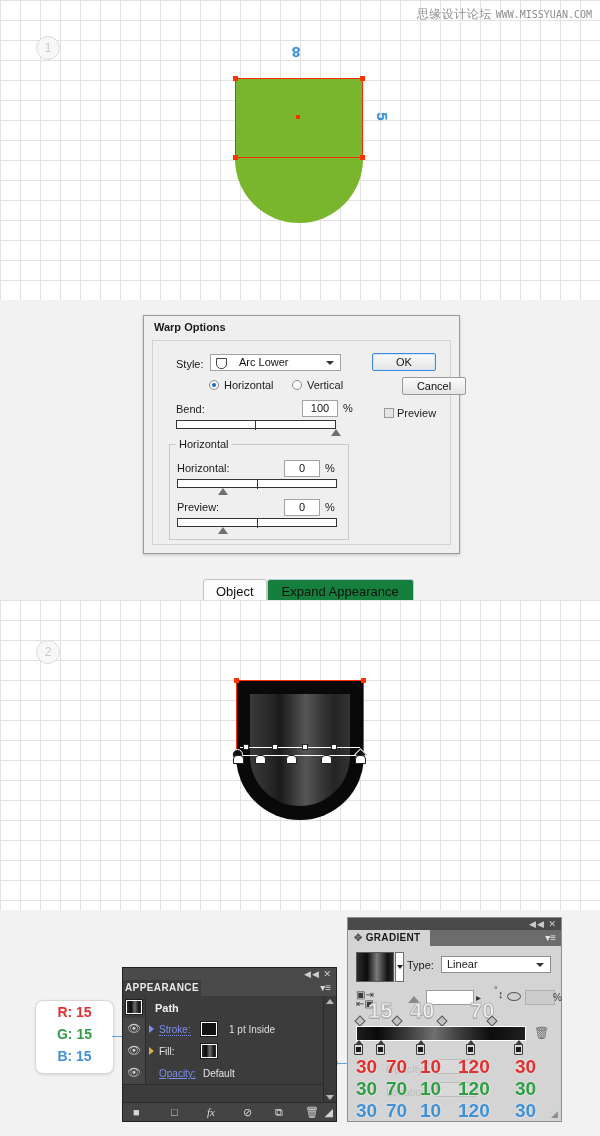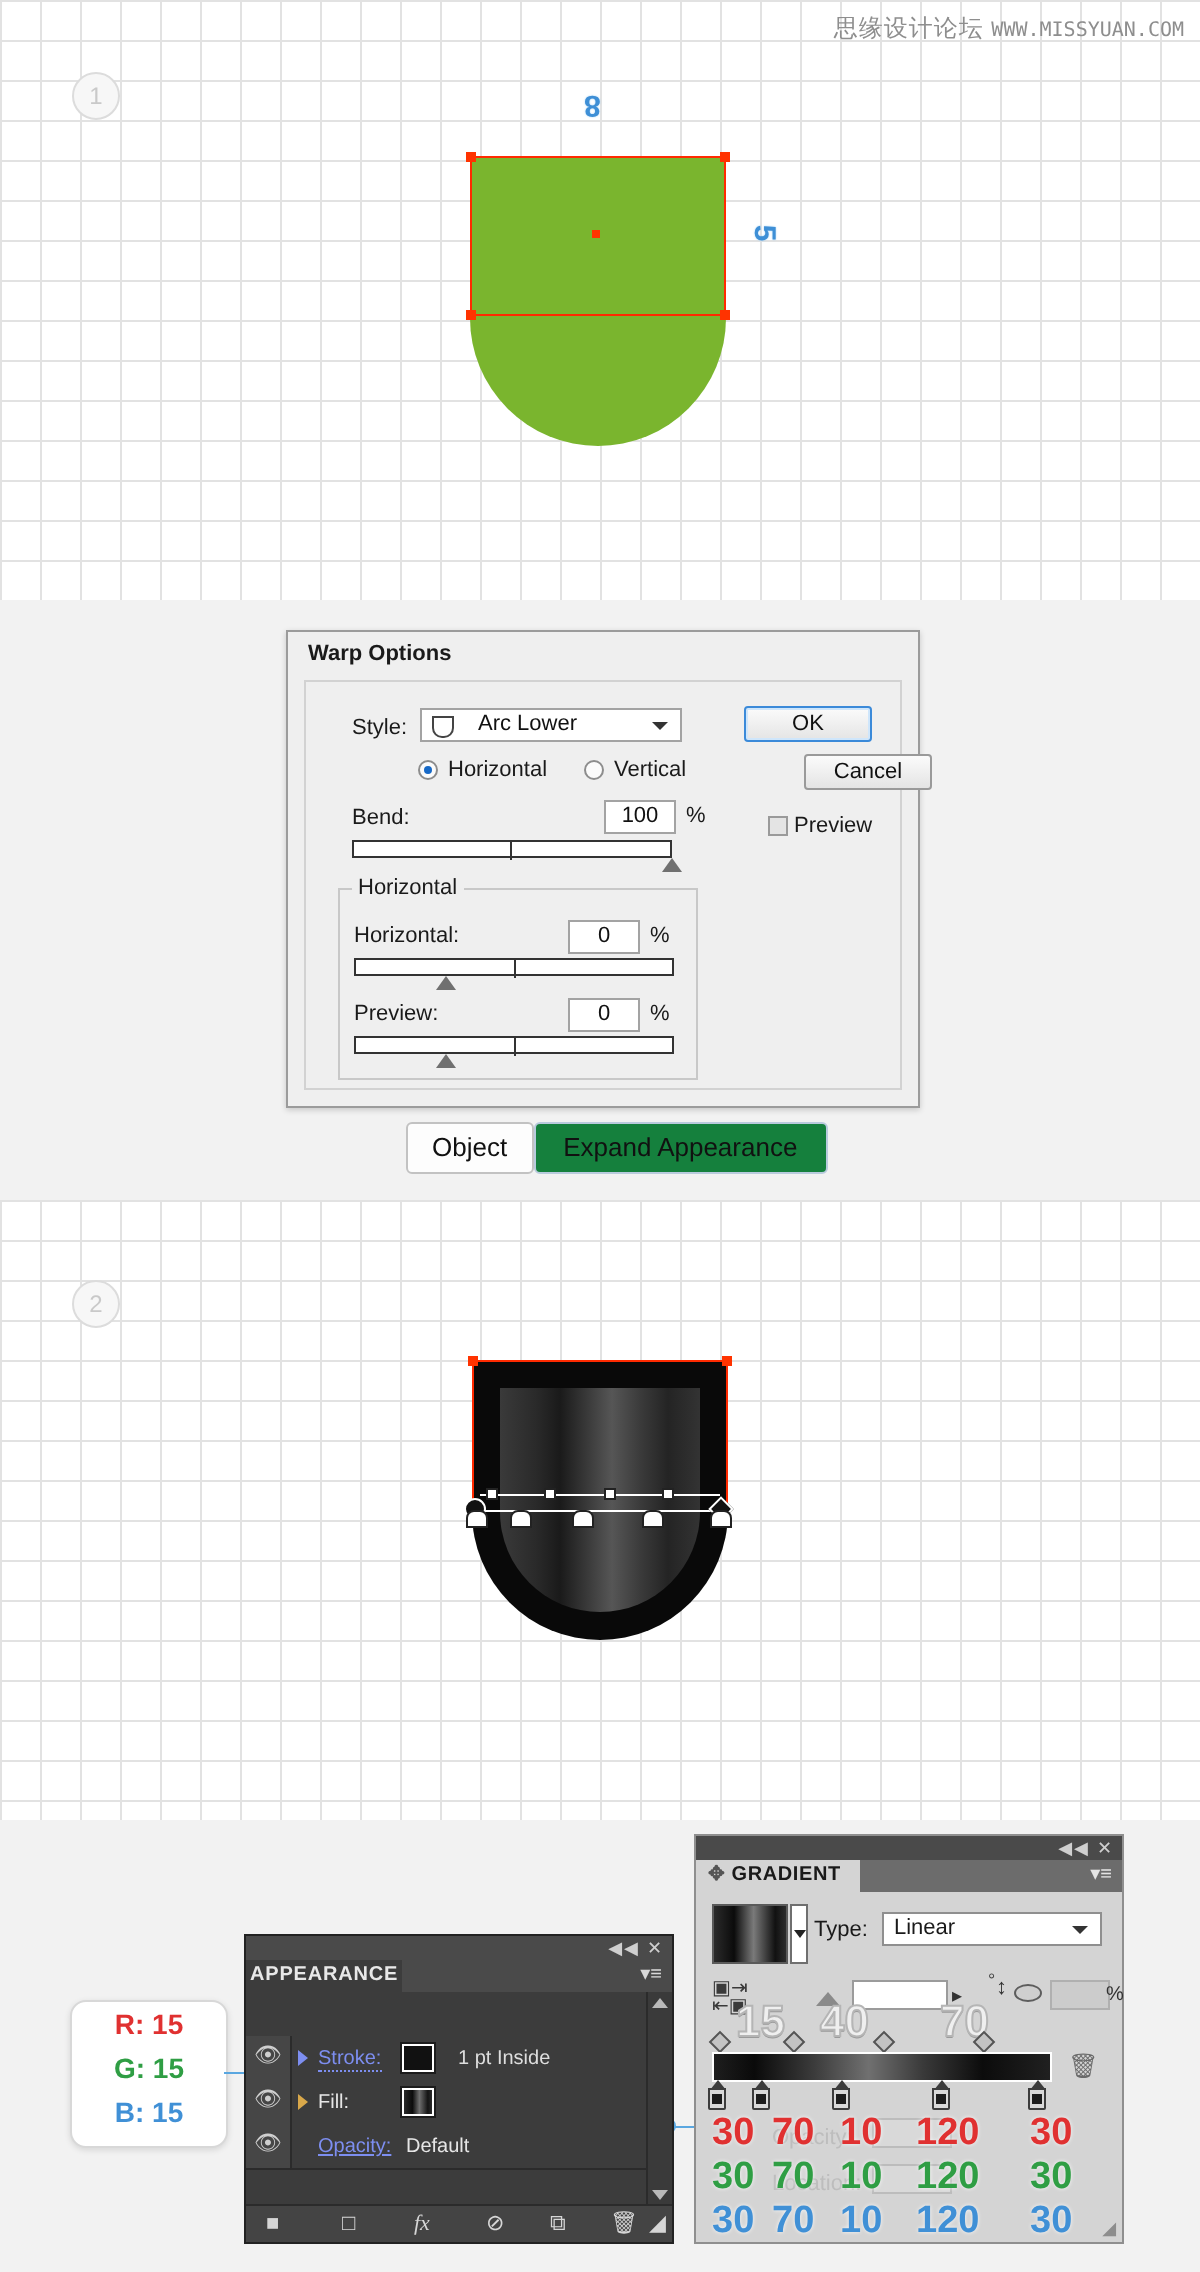--- a/index.html
+++ b/index.html
@@ -118,21 +118,21 @@
     font-size:11px;color:#111;text-align:center;line-height:16px;box-sizing:border-box;
   }
   .dlg-btn.primary{border:1px solid #3b8ad9;box-shadow:inset 0 0 0 1px #cfe6fb;}
   .pct{position:absolute;font-size:11px;color:#1a1a1a;}
 
   
   #expand-bar{position:absolute;left:203px;top:561px;}
   .bar-btn{
     display:inline-block;height:26px;line-height:24px;
     border:1px solid #c2c2c2;border-radius:3px;background:#fdfdfd;
-    font-size:13px;color:#111;padding:0 12px;box-sizing:border-box;vertical-align:top;
+    font-size:13px;color:#111;padding:0 12px;box-sizing:border-box;vertical-align:top;margin-top:18px;
   }
   .bar-btn.wide{border-color:#b9cbdd;background:#15803d;padding:0 14px;}
 
   
   .dark-shape{
     position:absolute;left:236px;top:680px;width:128px;height:140px;
     background:#090909;border-radius:0 0 64px 64px;
   }
   .dark-inner{
     position:absolute;left:250px;top:694px;width:100px;height:112px;
@@ -392,20 +392,26 @@
   <div class="pbar">
     <span class="ctl">
       <span>◀◀</span>
       <span>✕</span>
     </span>
   </div>
   <div class="ptabrest"></div>
   <div class="ptab">APPEARANCE</div>
   <div class="menu-ico">▾≡</div>
 
+  <div class="ap-row" style="top:28px;">
+    <div class="ap-eye" style="background:#3c3c3c;">
+      <div class="swatch-grad" style="left:3px;top:4px;"></div>
+    </div>
+    <div class="ap-label" style="left:32px;top:6px;font-weight:bold;color:#f0f0f0;font-size:11px;">Path</div>
+  </div>
 
   <div class="ap-row" style="top:50px;">
     <div class="ap-eye">
         <span class="glyph">👁</span>
       </div>
     <div class="tri blue" style="left:26px;top:7px;"></div>
     <div class="ap-label linkdot" style="left:36px;top:6px;">Stroke:</div>
     <div class="swatch-solid" style="left:78px;top:4px;"></div>
     <div class="ap-label" style="left:106px;top:6px;color:#dedede;">1 pt  Inside</div>
   </div>

